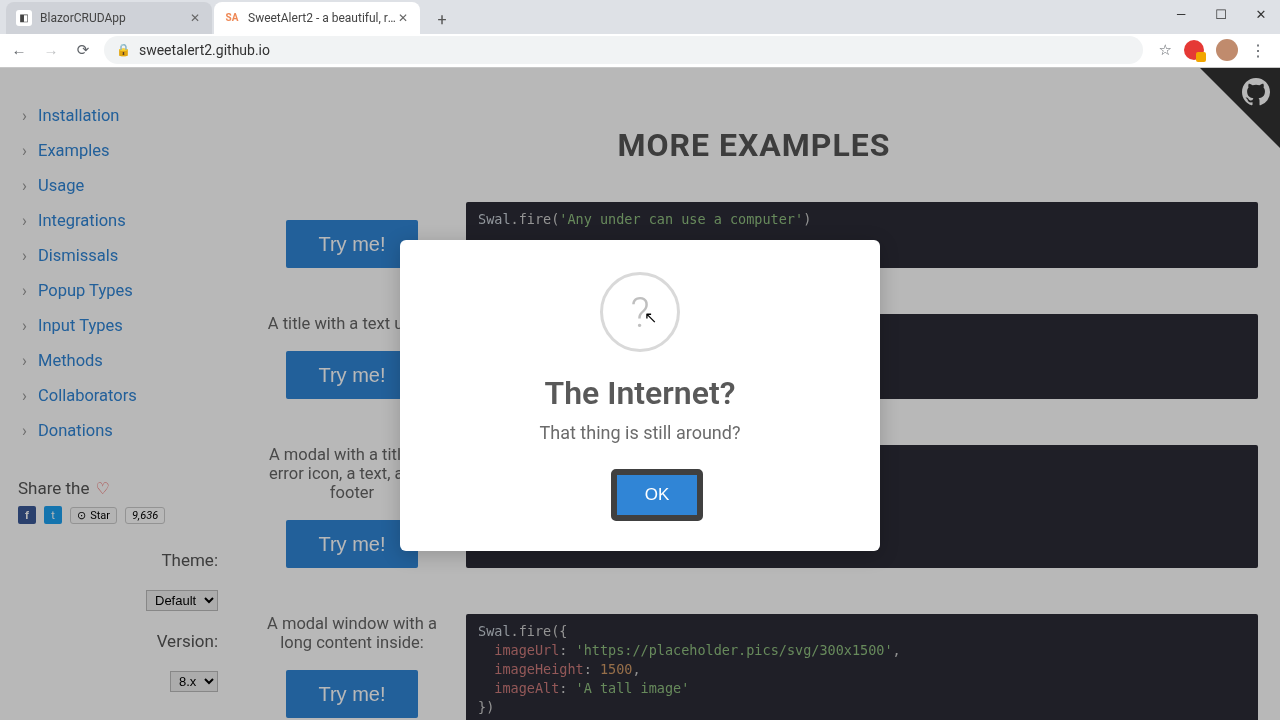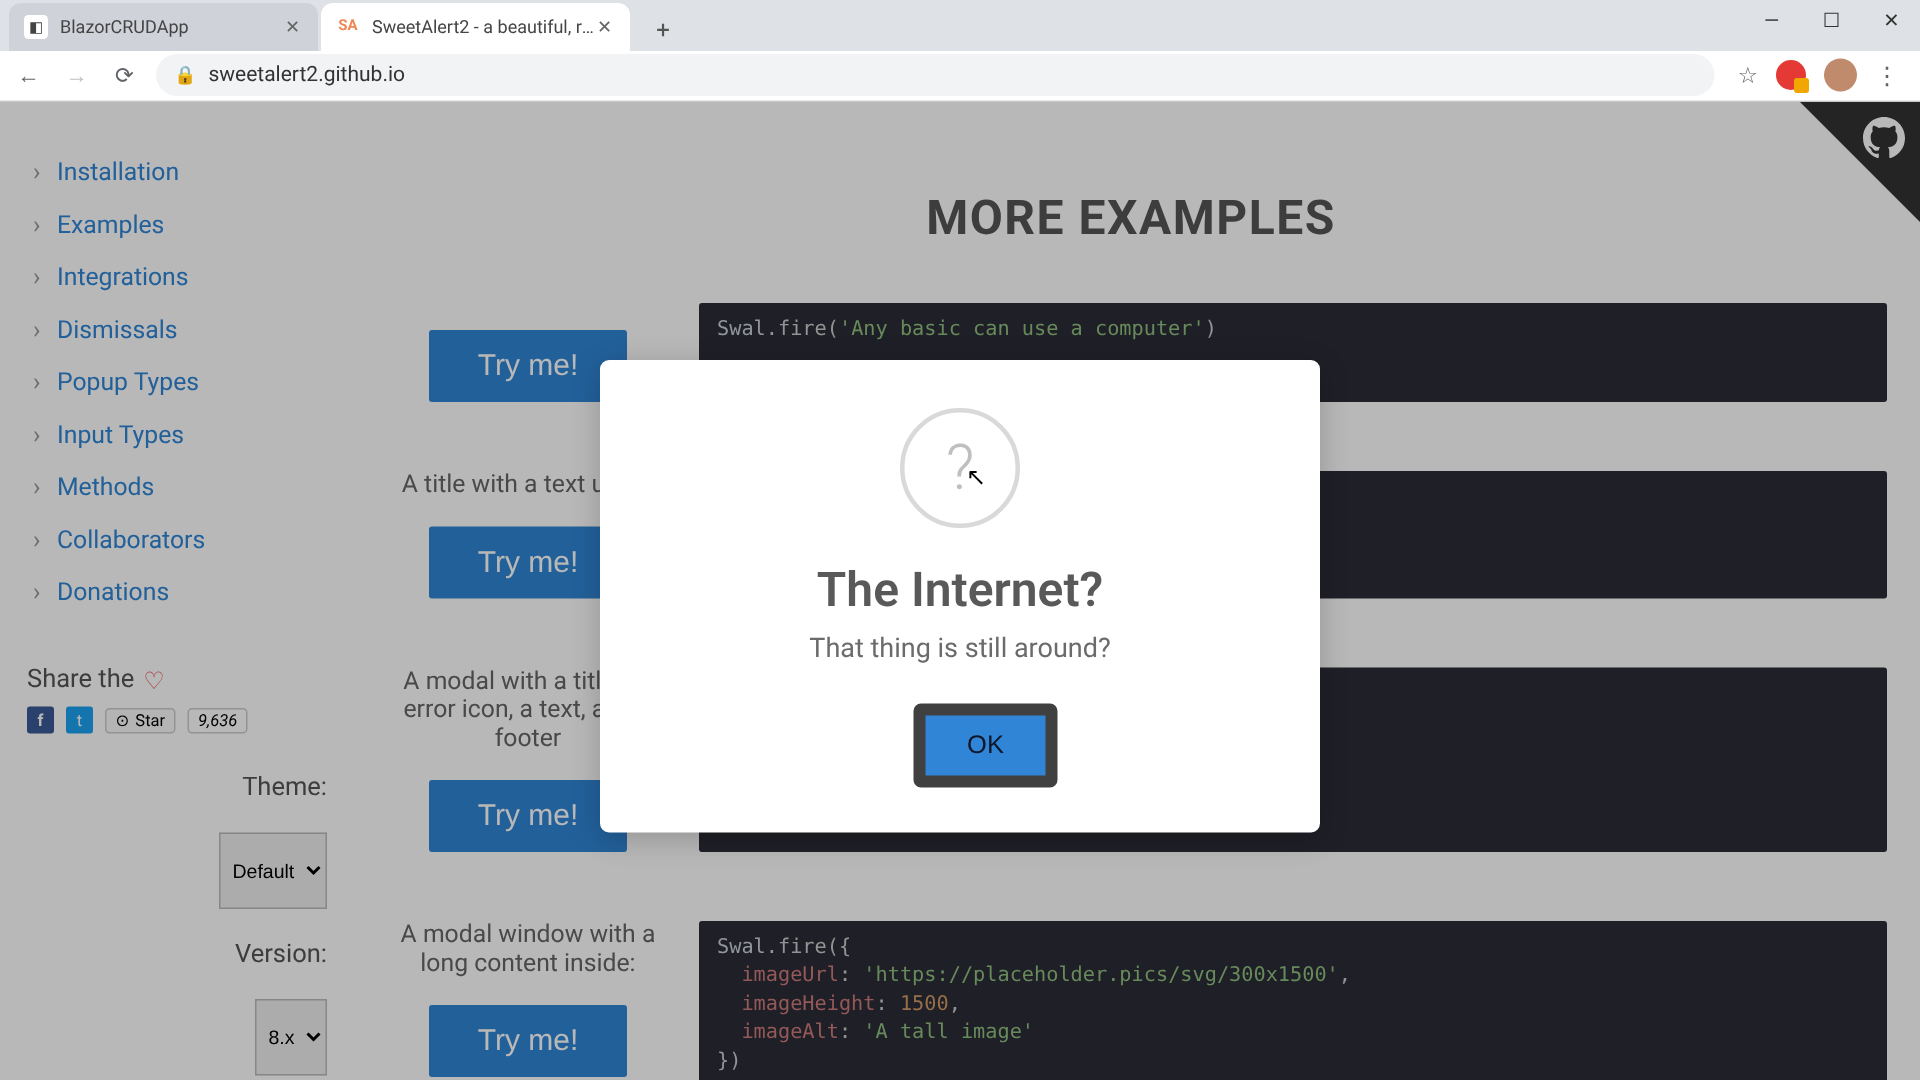--- a/index.html
+++ b/index.html
@@ -36,40 +36,40 @@
   .share-text { color: #555; font-size: 17px; display: flex; align-items: center; gap: 6px; }
   .heart { color: #e66; font-size: 16px; }
   .share-row { display: flex; align-items: center; gap: 8px; margin-top: 8px; }
   .share-row .ficon { width: 18px; height: 18px; background: #3b5998; border-radius: 2px; display:inline-flex;align-items:center;justify-content:center;color:#fff;font-size:11px;font-weight:bold;}
   .share-row .ticon { width: 18px; height: 18px; background: #1da1f2; border-radius:2px; display:inline-flex;align-items:center;justify-content:center;color:#fff;font-size:11px;}
   .gh-star { display: inline-flex; align-items: center; gap: 4px; border:1px solid #ccc; border-radius:3px; padding:1px 6px; font-size:11px; background:#fafafa; }
   .gh-count { border:1px solid #ccc; border-radius:3px; padding:1px 6px; font-size:11px; background:#fff;font-style:italic; }
   .pickers { margin-top: 26px; }
   .picker-row { display:flex; align-items:flex-end; gap:20px; margin-bottom: 20px; flex-direction: column; }
   .picker-row label { color:#555; font-size:17px; }
-  .picker-row select { border:1px solid #bbb; background:#efefef; font-size:13px; padding:16px 4px; }
+  .picker-row select { border:1px solid #bbb; background:#efefef; font-size:13px; padding:1px 4px; }
   .main { position: absolute; left: 250px; top: 0; right: 22px; bottom: 0; z-index:1; }
   .heading { text-align: center; font-size: 32px; font-weight: 700; color: #555; letter-spacing: 1px; margin-top: 58px; margin-bottom: 38px; }
   .example-row { display: flex; margin-bottom: 46px; }
   .desc { width: 216px; text-align: center; color: #666; font-size: 16.5px; padding-right: 12px; }
   .try { display: block; margin: 18px auto 0; width: 132px; height: 48px; background: #3085d6; color: #fff; border: none; font-size: 20px; border-radius: 2px; }
   .code { flex: 1; background: #2b2b36; color: #ccc; font-family: Consolas, monospace; font-size: 13.5px; padding: 8px 12px; white-space: pre; border-radius: 2px; line-height: 1.4; min-height: 28px; }
   .code .fn { color: #c9d0d8; }
   .code .str { color: #8fbf7f; }
   .code .key { color: #cc7a7a; }
   .code .num { color: #d19a66; }
   .corner-ribbon { position:absolute; right:0; top:0; width:80px; height:80px; background:#333; clip-path: polygon(0 0,100% 0,100% 100%); z-index:1; display:flex; align-items:flex-start; justify-content:flex-end; padding:10px; }
   .corner-ribbon svg { fill:#fff; }
   
   .modal { position: absolute; left: 400px; top: 172px; width: 480px; background: #fff; border-radius: 6px; z-index: 10; padding: 26px 30px 30px; text-align: center; box-shadow: 0 4px 20px rgba(0,0,0,0.2); }
   .q-icon { width: 80px; height: 80px; border: 3px solid #d9d9d9; border-radius: 50%; margin: 6px auto 22px; display: flex; align-items: center; justify-content: center; }
   .q-icon span { font-size: 42px; color: #bfbfbf; font-weight: 300; }
   .modal-title { font-size: 32px; font-weight: 600; color: #595959; margin-bottom: 10px; }
   .modal-text { font-size: 18px; color: #6b6b6b; margin-bottom: 26px; }
-  .modal-ok { background: #3085d6; color:#0f172a; border: 8px solid #404040; border-radius: 5px; font-size: 17px; font-weight: 500; padding: 10px 28px; margin-left: 34px; }
+  .modal-ok { background: #3085d6; color:#ffffff; border: 6px solid #404040; border-radius: 5px; font-size: 17px; font-weight: 500; padding: 10px 28px; margin-left: 34px; }
   .cursor { position: absolute; left: 644px; top: 240px; z-index: 20; font-size: 16px; }
 </style>
 </head>
 <body>
 
 <div class="browser-chrome">
   <div class="tabbar">
     <div class="tab inactive">
       <span class="favicon" style="background:#fff;">◧</span>
       <span class="title">BlazorCRUDApp</span>
@@ -107,20 +107,21 @@
 <div class="page">
   <div class="corner-ribbon">
     <svg width="28" height="28" viewBox="0 0 16 16">
         <path d="M8 0C3.58 0 0 3.58 0 8c0 3.54 2.29 6.53 5.47 7.59.4.07.55-.17.55-.38v-1.33c-2.23.48-2.7-1.07-2.7-1.07-.36-.93-.89-1.18-.89-1.18-.73-.5.05-.49.05-.49.8.06 1.23.83 1.23.83.72 1.23 1.88.87 2.34.67.07-.52.28-.87.51-1.07-1.78-.2-3.64-.89-3.64-3.95 0-.87.31-1.59.82-2.15-.08-.2-.36-1.02.08-2.12 0 0 .67-.21 2.2.82a7.6 7.6 0 0 1 4 0c1.53-1.04 2.2-.82 2.2-.82.44 1.1.16 1.92.08 2.12.51.56.82 1.27.82 2.15 0 3.07-1.87 3.75-3.65 3.95.29.25.54.73.54 1.48v2.19c0 .21.15.46.55.38A8 8 0 0 0 16 8c0-4.42-3.58-8-8-8z"></path>
       </svg>
   </div>
 
   <div class="sidebar">
     <a>Installation</a>
     <a>Examples</a>
+    <a>Usage</a>
     <a>Integrations</a>
     <a>Dismissals</a>
     <a>Popup Types</a>
     <a>Input Types</a>
     <a>Methods</a>
     <a>Collaborators</a>
     <a>Donations</a>
 
     <div class="share-block">
       <div class="share-text">
@@ -147,21 +148,21 @@
     </div>
   </div>
 
   <div class="main">
     <h2 class="heading">MORE EXAMPLES</h2>
 
     <div class="example-row">
       <div class="desc">
         <button class="try">Try me!</button>
       </div>
-      <pre class="code"><span class="fn">Swal</span>.fire(<span class="str">'Any basic can use a computer'</span>)</pre>
+      <pre class="code"><span class="fn">Swal</span>.fire(<span class="str">'Any under can use a computer'</span>)</pre>
     </div>
 
     <div class="example-row">
       <div class="desc">
         <div>A title with a text under</div>
         <button class="try">Try me!</button>
       </div>
       <pre class="code" style="min-height:78px;"></pre>
     </div>
 

